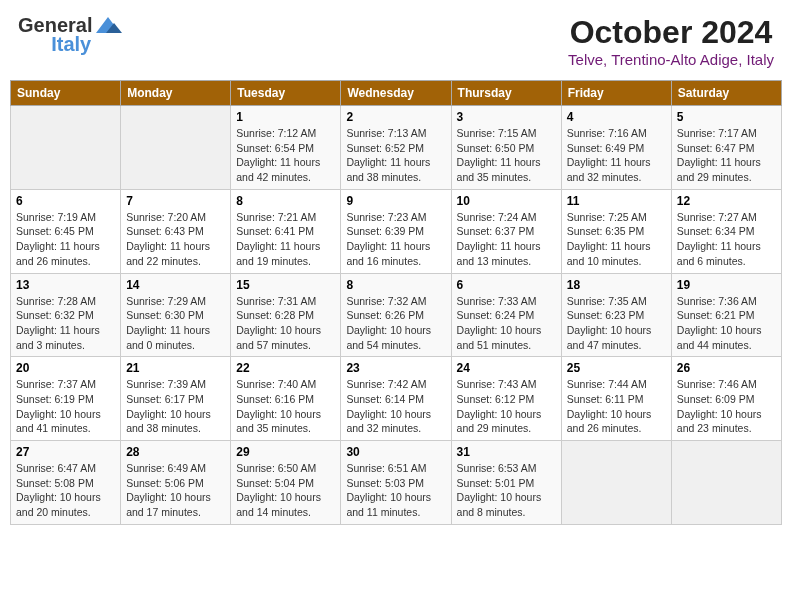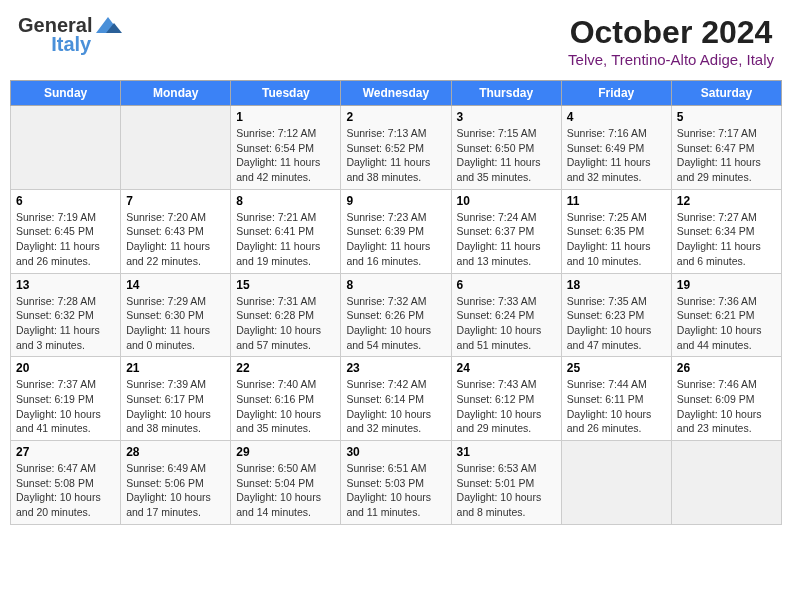--- a/index.html
+++ b/index.html
@@ -37,23 +37,23 @@
     .location-title {
       font-size: 15px;
       color: #701a75;
     }
     .calendar {
       width: 100%;
       border-collapse: collapse;
       font-size: 11px;
     }
     .calendar th {
-      background-color: #3b82f6;
+      background-color: #a16207;
       color: #fff;
-      text-align: center;
+      text-align: left;
       padding: 5px 6px;
       font-size: 12px;
       font-weight: bold;
       border: 1px solid #aaa;
     }
     .calendar td {
       vertical-align: top;
       border: 1px solid #ccc;
       padding: 4px 5px;
       width: 108px;

